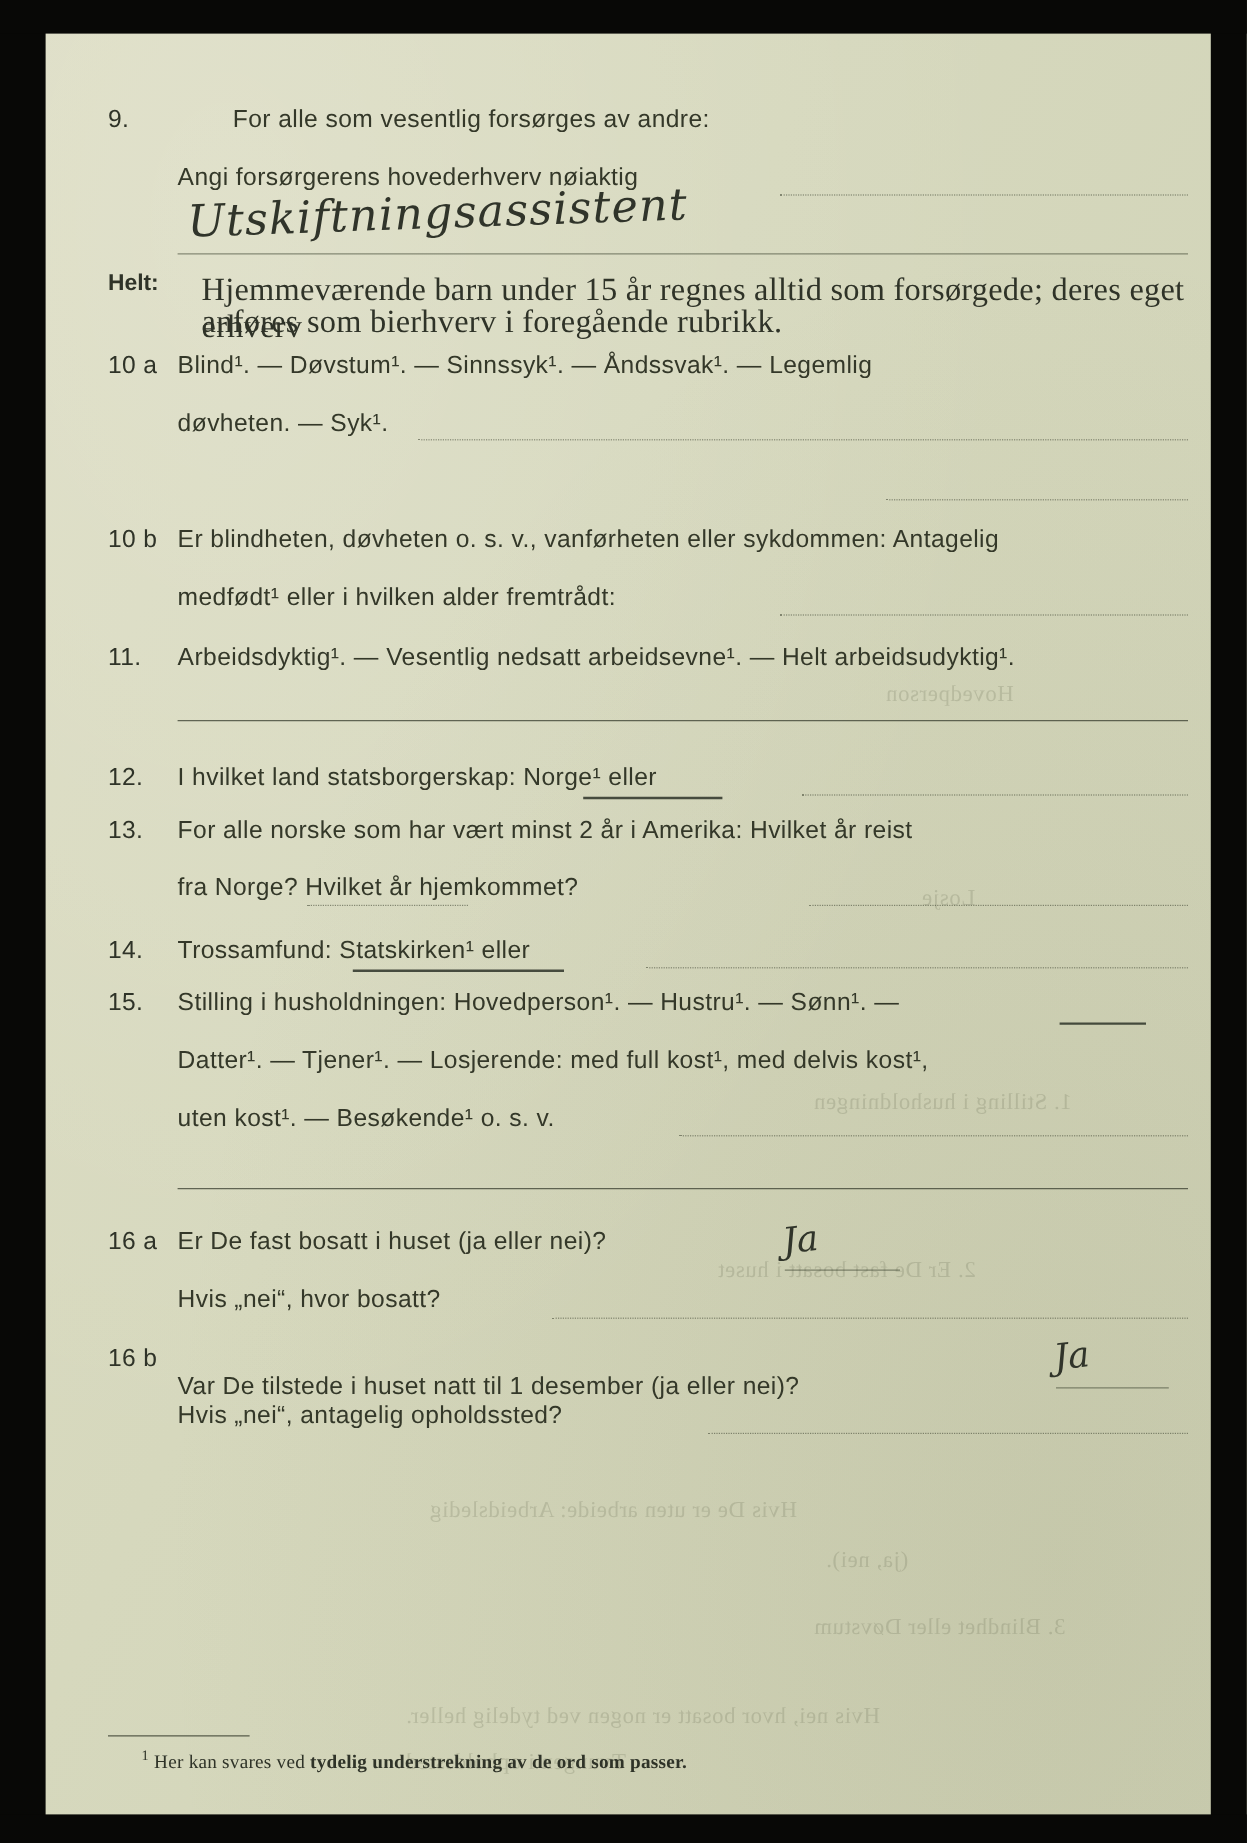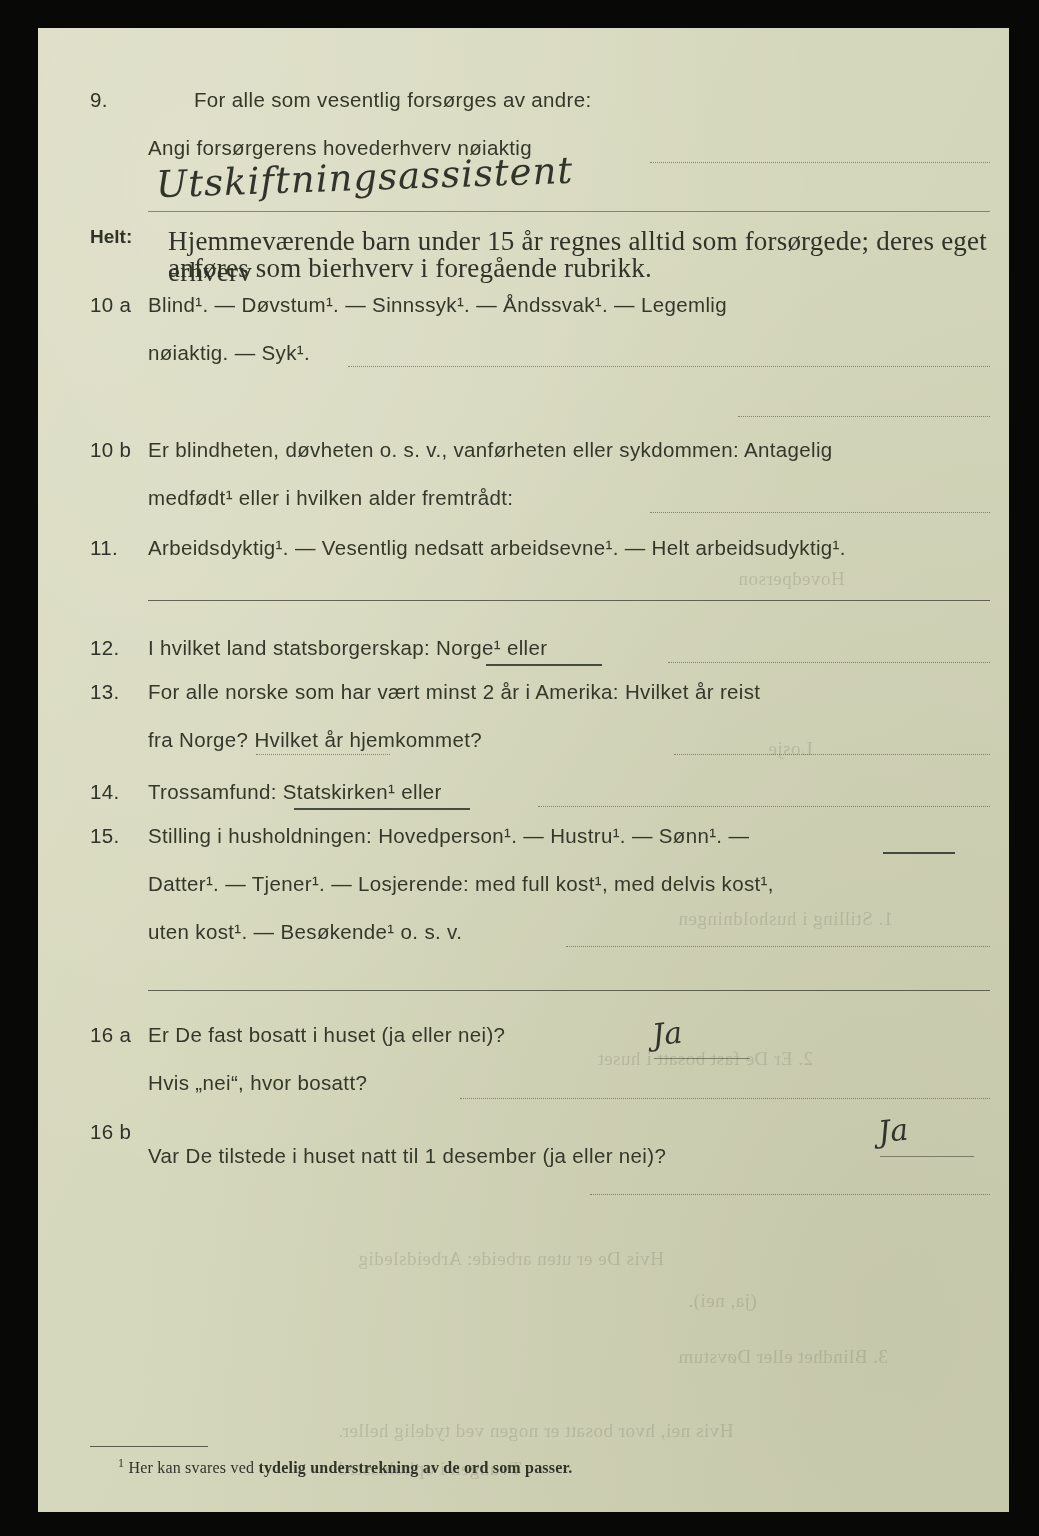--- a/index.html
+++ b/index.html
@@ -174,21 +174,21 @@
       <div class="dotline" style="left:612px; top:134px; width:340px;"></div>
       <div class="hand hand-big" style="left:118px; top:128px;">Utskiftningsassistent</div>
       <div class="solidline" style="left:110px; top:183px; width:842px;"></div>
 
       <div class="merk-label" style="position:absolute; left:52px; top:198px;">Helt:</div>
       <div class="merk-txt" style="position:absolute; left:130px; top:198px;">Hjemmeværende barn under 15 år regnes alltid som forsørgede; deres eget erhverv</div>
       <div class="merk-txt" style="position:absolute; left:130px; top:225px;">anføres som bierhverv i foregående rubrikk.</div>
 
       <div class="num" style="left:52px; top:265px;">10 a</div>
       <div class="txt" style="left:110px; top:265px;">Blind¹. — Døvstum¹. — Sinnssyk¹. — Åndssvak¹. — Legemlig</div>
-      <div class="txt" style="left:110px; top:313px;">nøiaktig. — Syk¹.</div>
+      <div class="txt" style="left:110px; top:313px;">døvheten. — Syk¹.</div>
       <div class="dotline" style="left:310px; top:338px; width:642px;"></div>
       <div class="dotline" style="left:700px; top:388px; width:252px;"></div>
 
       <div class="num" style="left:52px; top:410px;">10 b</div>
       <div class="txt" style="left:110px; top:410px;">Er blindheten, døvheten o. s. v., vanførheten eller sykdommen: Antagelig</div>
       <div class="txt" style="left:110px; top:458px;">medfødt¹ eller i hvilken alder fremtrådt:</div>
       <div class="dotline" style="left:612px; top:484px; width:340px;"></div>
 
       <div class="num" style="left:52px; top:508px;">11.</div>
       <div class="txt" style="left:110px; top:508px;">Arbeidsdyktig¹. — Vesentlig nedsatt arbeidsevne¹. — Helt arbeidsudyktig¹.</div>
@@ -224,20 +224,21 @@
       <div class="txt" style="left:110px; top:995px;">Er De fast bosatt i huset (ja eller nei)?</div>
       <div class="hand hand-ja" style="left:614px; top:988px;">Ja</div>
       <div class="solidline" style="left:616px; top:1030px; width:96px;"></div>
       <div class="txt" style="left:110px; top:1043px;">Hvis „nei“, hvor bosatt?</div>
       <div class="dotline" style="left:422px; top:1070px; width:530px;"></div>
 
       <div class="num" style="left:52px; top:1092px;">16 b</div>
       <div class="txt" style="left:110px; top:1116px;">Var De tilstede i huset natt til 1 desember (ja eller nei)?</div>
       <div class="hand hand-ja" style="left:840px; top:1085px;">Ja</div>
       <div class="solidline" style="left:842px; top:1128px; width:94px;"></div>
+      <div class="txt" style="left:110px; top:1140px;">Hvis „nei“, antagelig opholdssted?</div>
       <div class="dotline" style="left:552px; top:1166px; width:400px;"></div>
 
       <div class="footrule" style="left:52px; top:1418px; width:118px;"></div>
       <div class="footnote" style="left:80px; top:1428px;"><span class="fn-mark">1</span> <span>Her kan svares ved </span><b>tydelig understrekning av de ord som passer.</b></div>
 
     </div>
   </div>
 </div>
 
 </body></html>

